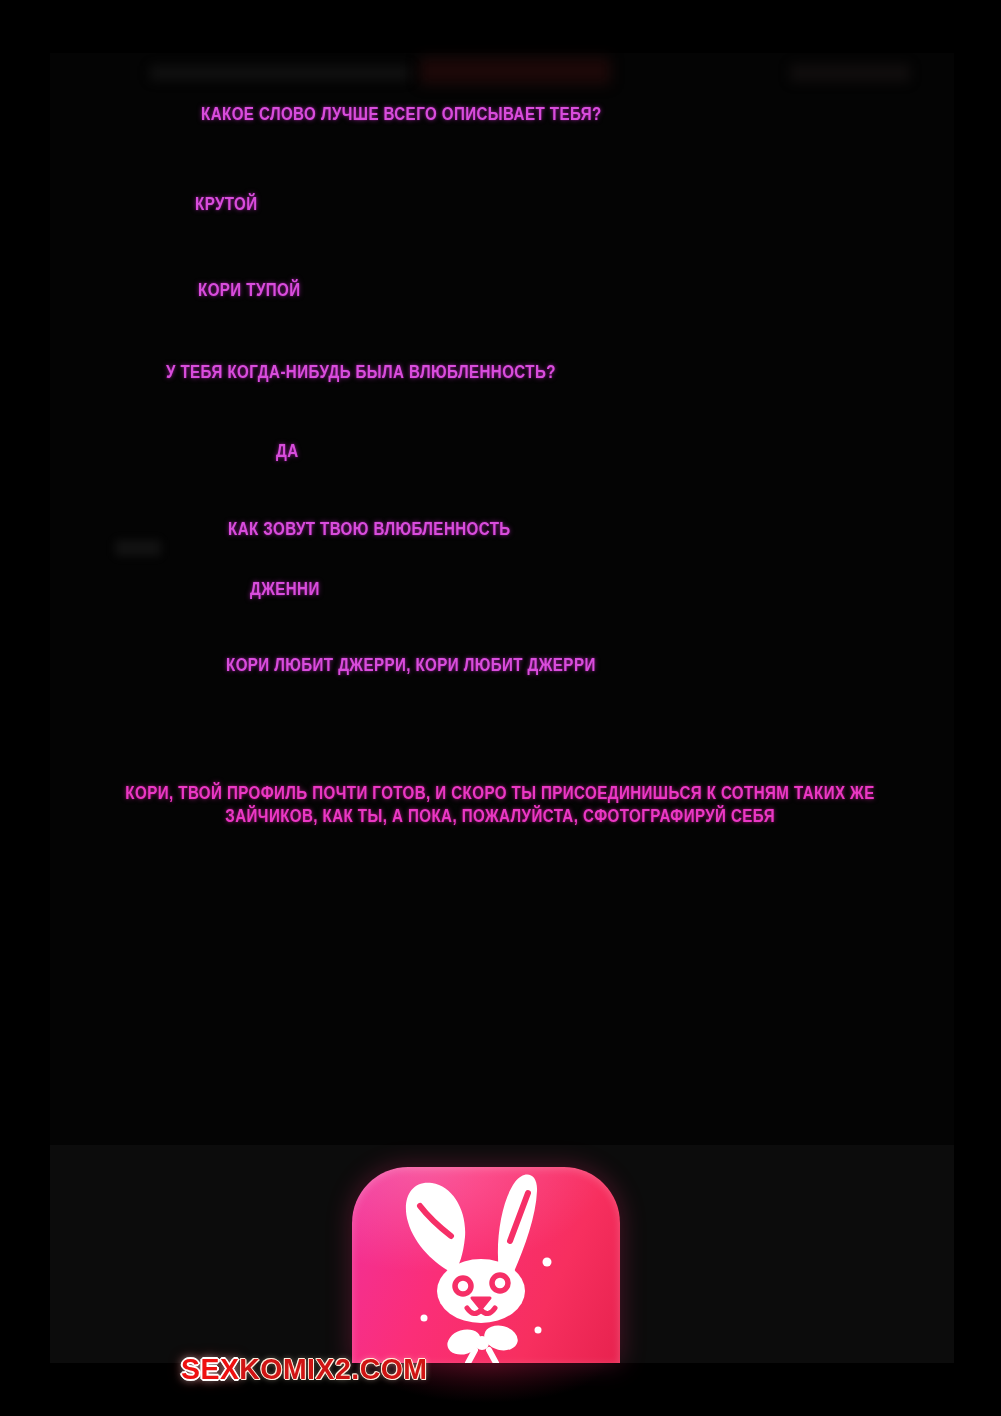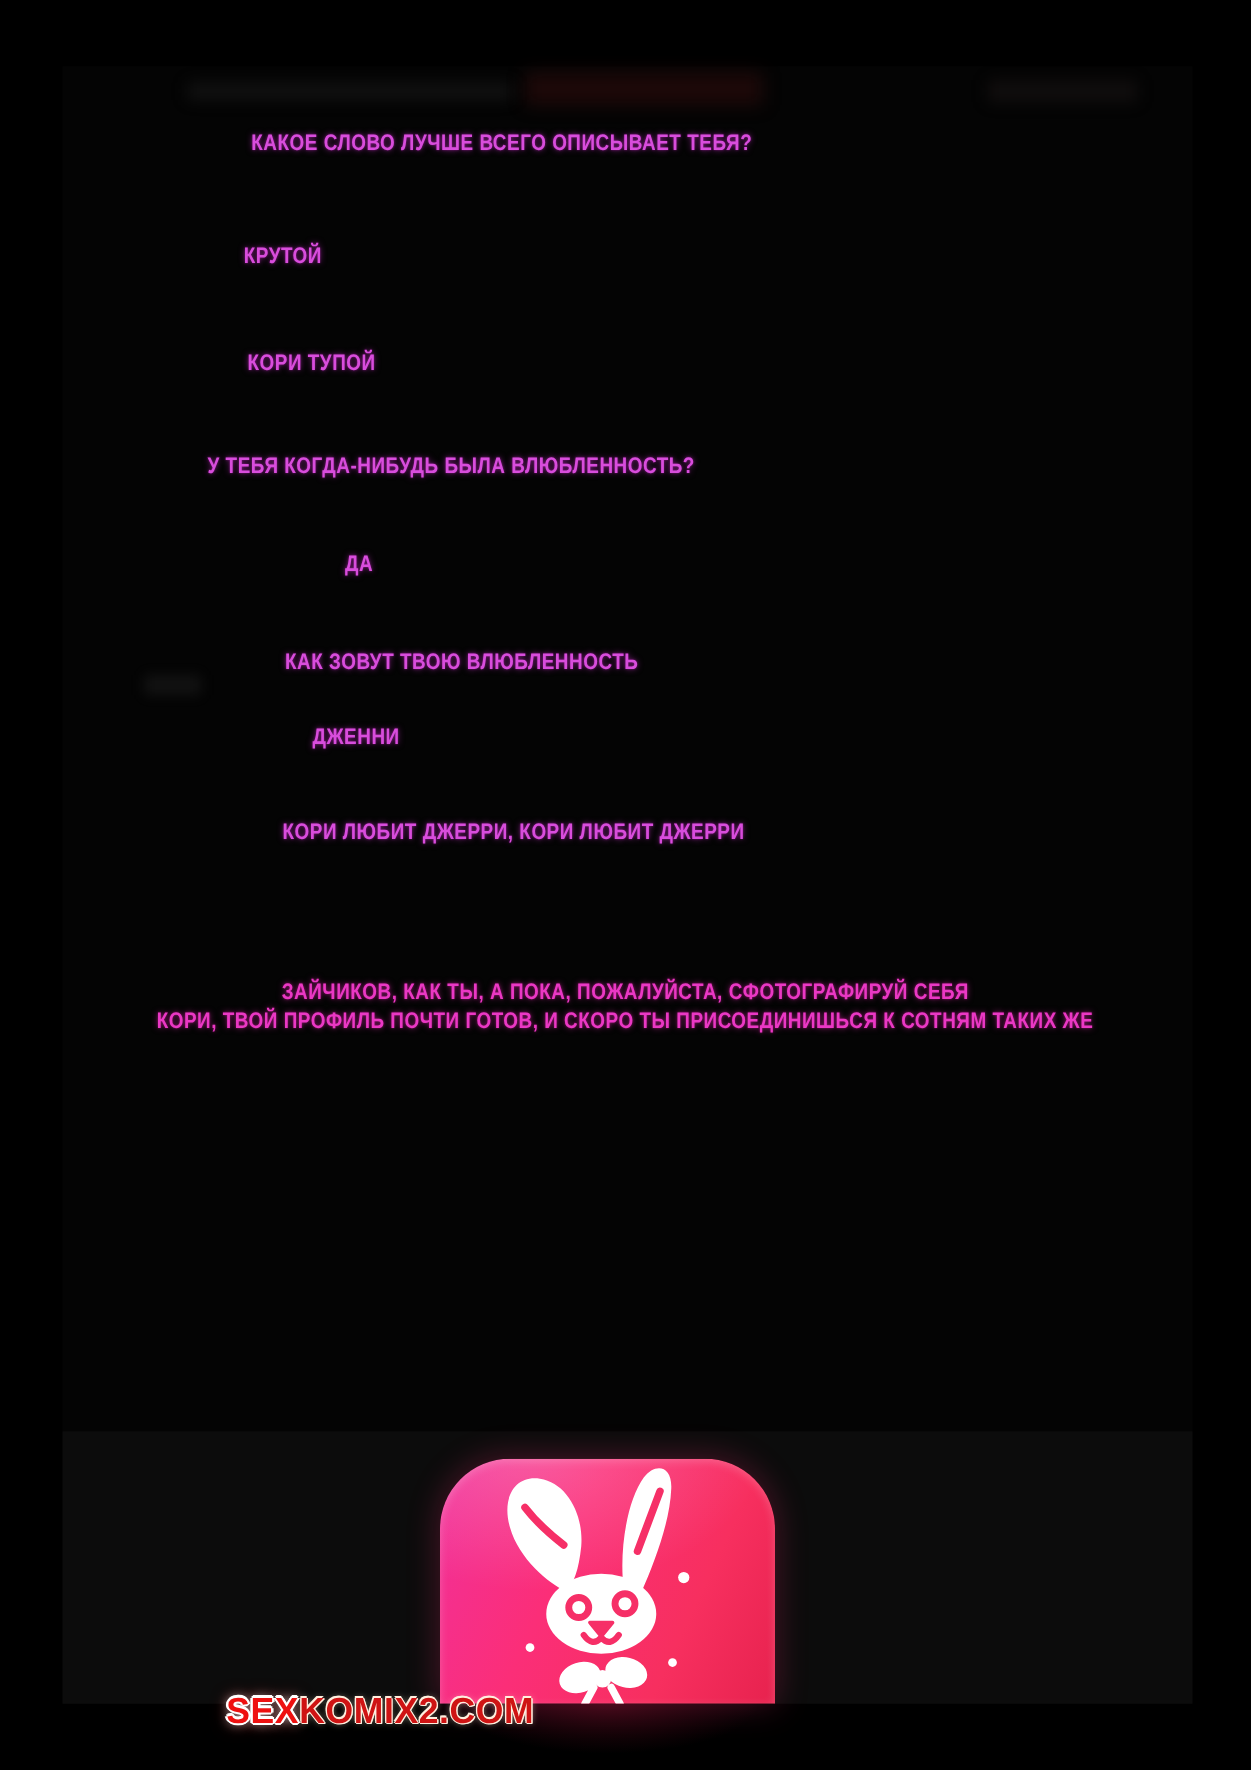--- a/index.html
+++ b/index.html
@@ -109,22 +109,22 @@
   <div class="dlg" id="q1">КАКОЕ СЛОВО ЛУЧШЕ ВСЕГО ОПИСЫВАЕТ ТЕБЯ?</div>
   <div class="dlg" id="a1">КРУТОЙ</div>
   <div class="dlg" id="a2">КОРИ ТУПОЙ</div>
   <div class="dlg" id="q2">У ТЕБЯ КОГДА-НИБУДЬ БЫЛА ВЛЮБЛЕННОСТЬ?</div>
   <div class="dlg" id="a3">ДА</div>
   <div class="dlg" id="q3">КАК ЗОВУТ ТВОЮ ВЛЮБЛЕННОСТЬ</div>
   <div class="dlg" id="a4">ДЖЕННИ</div>
   <div class="dlg" id="s1">КОРИ ЛЮБИТ ДЖЕРРИ, КОРИ ЛЮБИТ ДЖЕРРИ</div>
 
   <div class="narration">
+    <div class="nline"><span>КОРИ, ТВОЙ ПРОФИЛЬ ПОЧТИ ГОТОВ, И СКОРО ТЫ ПРИСОЕДИНИШЬСЯ К СОТНЯМ ТАКИХ ЖЕ</span></div>
     <div class="nline"><span>ЗАЙЧИКОВ, КАК ТЫ, А ПОКА, ПОЖАЛУЙСТА, СФОТОГРАФИРУЙ СЕБЯ</span></div>
-    <div class="nline"><span>КОРИ, ТВОЙ ПРОФИЛЬ ПОЧТИ ГОТОВ, И СКОРО ТЫ ПРИСОЕДИНИШЬСЯ К СОТНЯМ ТАКИХ ЖЕ</span></div>
   </div>
 
   <div class="app-icon">
     <svg width="268" height="196" viewBox="0 0 268 196">
 
       <path class="bunny-fill" d="M101,106 C87,100 63,80 56,55 C49,31 60,13 80,16 C101,19 115,44 113,70 C111,89 107,100 101,106 Z"></path>
       <path class="bunny-detail-stroke" d="M68,39 C78,52 90,62 99,69" stroke-width="6" stroke-linecap="round"></path>
 
       <path class="bunny-fill" d="M147,105 C143,72 150,33 163,15 C172,3 186,5 185,24 C184,50 172,82 161,107 Z"></path>
       <path class="bunny-detail-stroke" d="M176,26 L158,74" stroke-width="6" stroke-linecap="round"></path>

